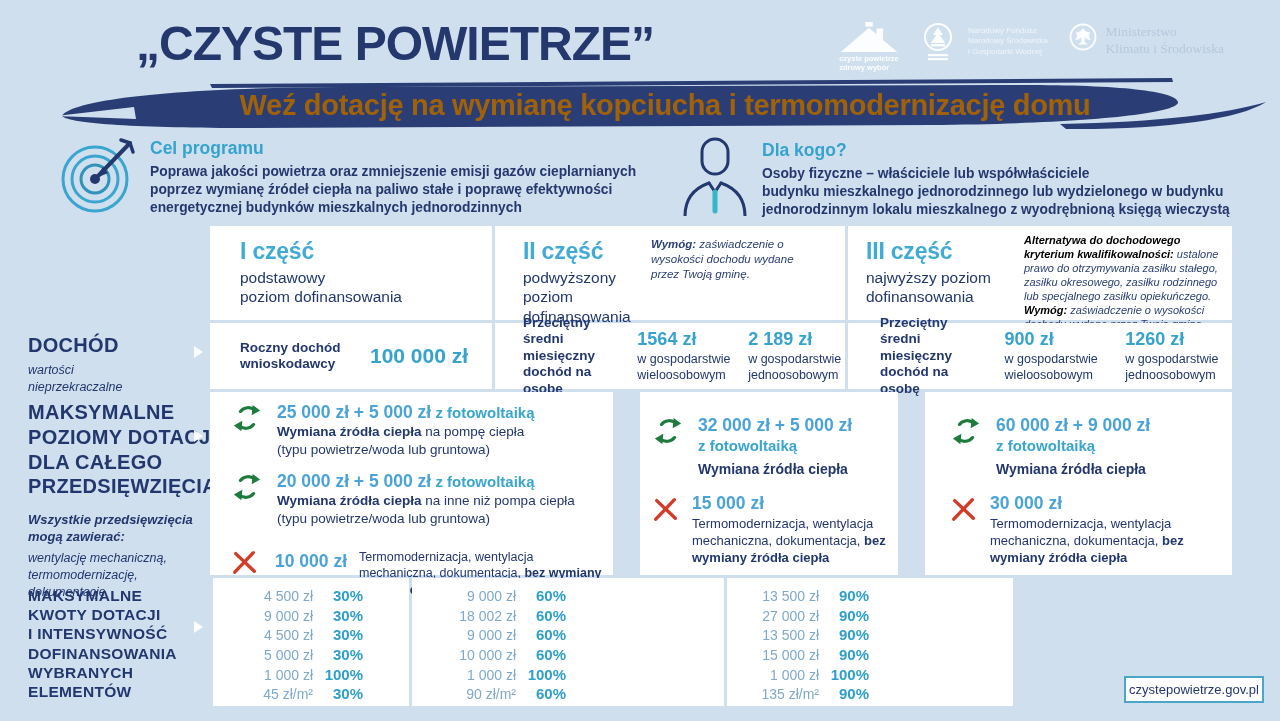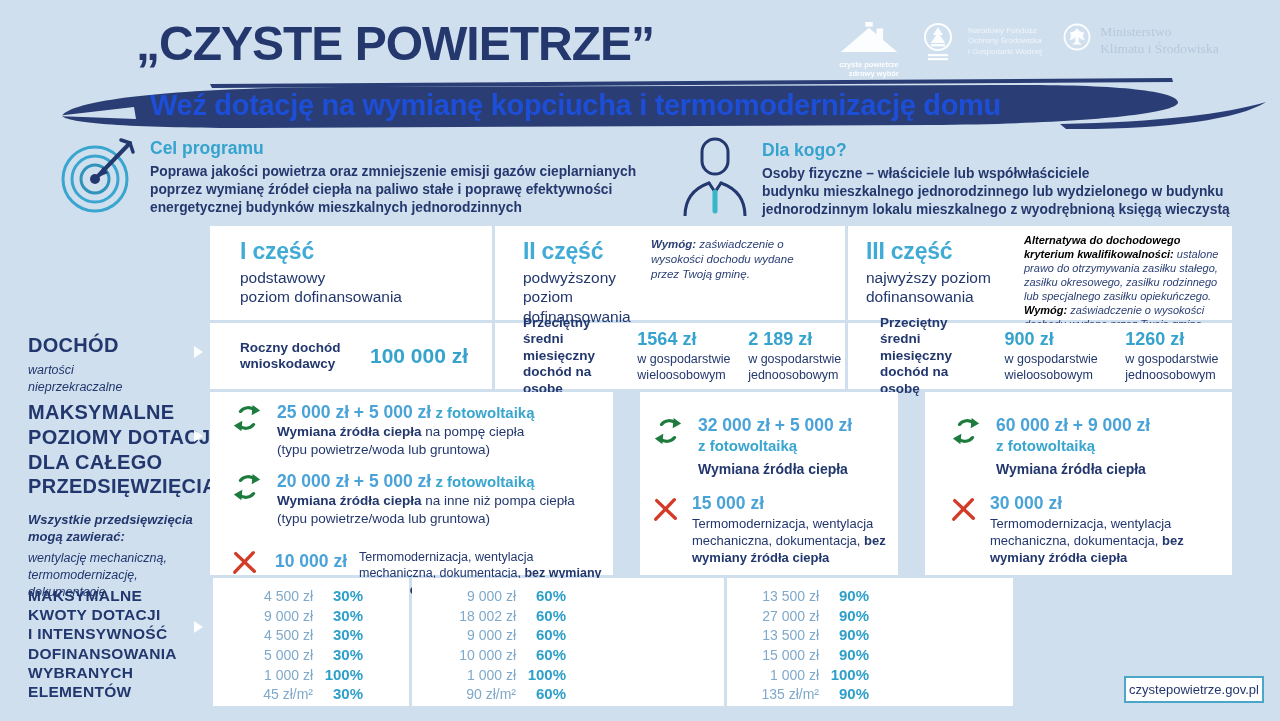--- a/index.html
+++ b/index.html
@@ -6,28 +6,28 @@
   body { background:#9fb6cc; font-family:"Liberation Sans", sans-serif; }
   .poster{ position:relative; width:1280px; height:721px; background:#cfdfee; overflow:hidden;
            font-family:"Liberation Sans", sans-serif; }
 
   
   .title{ position:absolute; left:136px; top:16px; font-size:48px; font-weight:bold;
           color:#24386e; letter-spacing:-1px; white-space:nowrap; }
   .logos{ position:absolute; left:838px; top:22px; display:flex; gap:20px; align-items:flex-start; opacity:.95; }
   .logo{ display:flex; }
   .logo-col{ display:flex; flex-direction:column; align-items:center; }
-  .logo-txt-s{ font-size:7.5px; font-weight:bold; color:#ffffff; line-height:1.25; text-align:right;margin-top:6px; }
+  .logo-txt-s{ font-size:7.5px; font-weight:bold; color:#ffffff; line-height:1.25; text-align:left; }
   .logo-txt-m{ font-size:8px; color:#f2f6fb; line-height:1.3; margin-left:12px; margin-top:4px; }
   .logo-txt-serif{ font-family:"Liberation Serif", serif; font-size:13.5px; color:#b7c7db; line-height:1.25; margin-left:8px; margin-top:2px; }
 
   
   .banner-svg{ position:absolute; left:0; top:74px; }
-  .banner-text{ position:absolute; left:150px; top:89px; width:1030px; 
-                font-size:29px; font-weight:bold; color:#1d4ed8; letter-spacing:-.3px; white-space:nowrap; }
+  .banner-text{ position:absolute; left:150px; top:89px; width:1030px; text-align:center;
+                font-size:29px; font-weight:bold; color:#a16207; letter-spacing:-.3px; white-space:nowrap; }
 
   
   .intro{ position:absolute; display:flex; }
   .intro-goal{ left:58px; top:134px; }
   .intro-who{ left:678px; top:136px; }
   .intro-body{ margin-left:10px; width:510px; }
   .intro-h{ font-size:17.5px; font-weight:bold; color:#35a3cd; margin:4px 0 4px 0; }
   .intro-p{ font-size:13.8px; font-weight:bold; color:#25386e; line-height:1.32; white-space:pre-line; }
 
   
@@ -132,21 +132,21 @@
     <div class="logo">
       <svg width="36" height="40" viewBox="0 0 36 40">
         <circle cx="18" cy="15" r="13" fill="none" stroke="#fff" stroke-width="2"></circle>
         <path d="M18,5 L23,13 L20,13 L25,21 L11,21 L16,13 L13,13 Z" fill="#fff"></path>
         <rect x="11" y="22" width="14" height="2.4" fill="#fff"></rect>
         <rect x="8" y="32" width="20" height="2.2" fill="#fff"></rect>
         <rect x="8" y="36" width="20" height="2.2" fill="#fff"></rect>
       </svg>
       <div class="logo-txt-m">
         <div>Narodowy Fundusz</div>
-        <div>Ochrony Środowiska</div>
+        <div>Narodowy Środowiska</div>
         <div>i Gospodarki Wodnej</div>
       </div>
     </div>
     <div class="logo">
       <svg width="30" height="30" viewBox="0 0 30 30">
         <circle cx="15" cy="15" r="12.5" fill="none" stroke="#fff" stroke-width="1.8"></circle>
         <path d="M15,6 C13,9.5 10,10.5 7.5,10.5 C9.8,12.5 9,16 7,18 C10,18 12.2,17 13.2,15 L13.2,20 L10,22.5 L20,22.5 L16.8,20 L16.8,15 C17.8,17 20,18 23,18 C21,16 20.2,12.5 22.5,10.5 C20,10.5 17,9.5 15,6 Z" fill="#fff"></path>
       </svg>
       <div class="logo-txt-serif">
         <div>Ministerstwo</div>

